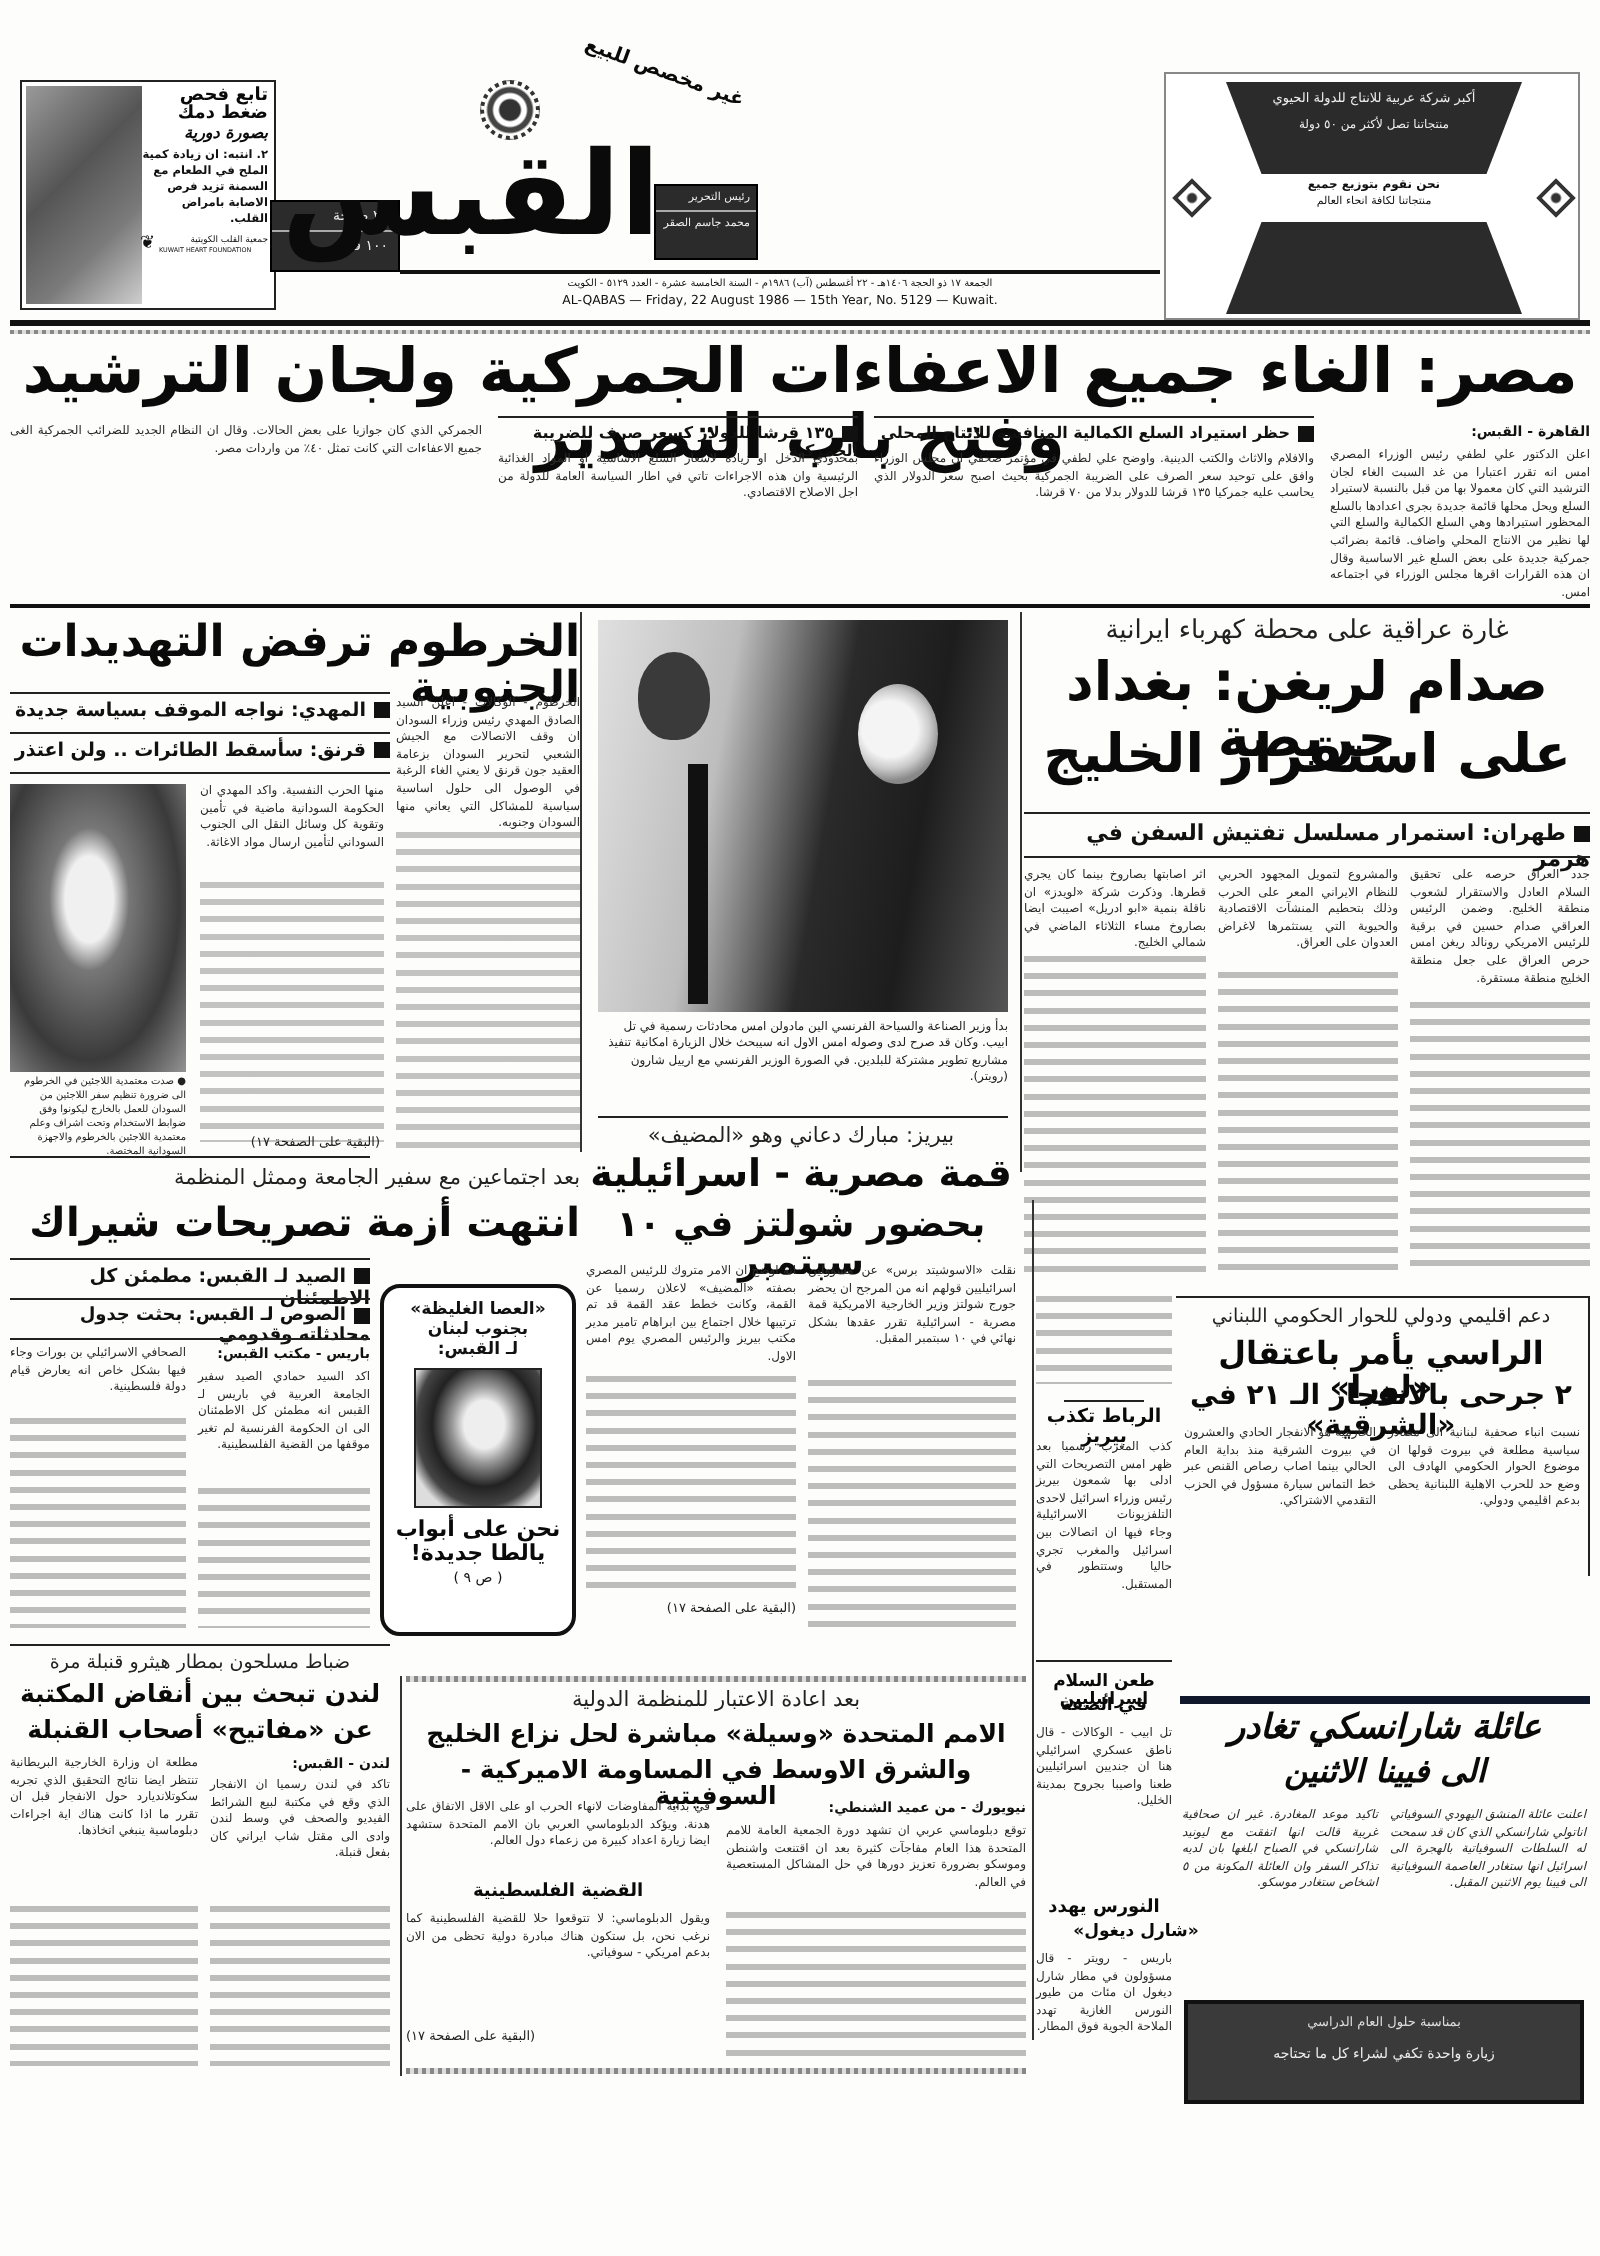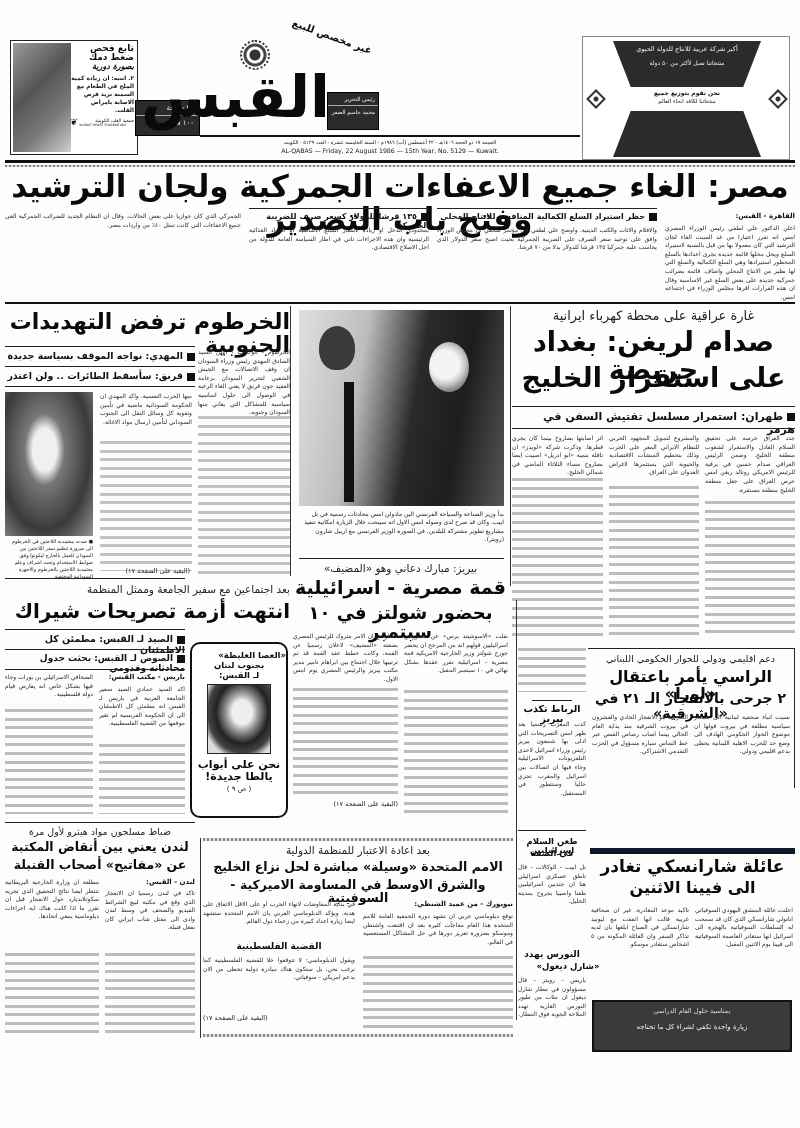--- a/index.html
+++ b/index.html
@@ -163,21 +163,21 @@
   <div class="abs rtl sub" style="left:0;top:74px;width:180px;font-size:9px;"><span class="sq"></span><span>الصوص لـ القبس: بحثت جدول محادثاته وقدومي</span></div>
   <div class="rule-h" style="left:0;top:90px;width:180px;"></div>
   <div class="abs rtl" style="right:0;top:94px;width:86px;font-size:7px;font-weight:bold;">باريس - مكتب القبس:</div>
   <div class="abs rtl body" style="right:0;top:106px;width:86px;">اكد السيد حمادي الصيد سفير الجامعة العربية في باريس لـ القبس انه مطمئن كل الاطمئنان الى ان الحكومة الفرنسية لم تغير موقفها من القضية الفلسطينية.</div>
   <div class="text-lines" style="right:0;top:165px;width:86px;height:70px;opacity:0.55;"></div>
   <div class="abs rtl body" style="right:92px;top:94px;width:88px;">الصحافي الاسرائيلي بن بورات وجاء فيها بشكل خاص انه يعارض قيام دولة فلسطينية.</div>
   <div class="text-lines" style="right:92px;top:130px;width:88px;height:105px;opacity:0.55;"></div>
 </div>
 
 <div class="abs rtl" style="left:190px;top:642px;width:98px;height:176px;border:2px solid #111;border-radius:10px;background:#fff;">
-  <div style="font-size:8.5px;font-weight:bold;margin-top:6px;">«العصا الغليظة»</div>
+  <div style="text-align:center;font-size:8.5px;font-weight:bold;margin-top:6px;">«العصا الغليظة»</div>
   <div style="text-align:center;font-size:8.5px;font-weight:bold;">بجنوب لبنان</div>
   <div style="text-align:center;font-size:8.5px;font-weight:bold;">لـ القبس:</div>
   <div style="margin:4px auto 0;width:64px;height:70px;border:1px solid #222;background:radial-gradient(ellipse at 55% 40%,#eee 0 10px,#999 16px,#222 26px,#444 34px,#ddd 40px);"></div>
   <div class="hl" style="text-align:center;font-size:11px;margin-top:5px;">نحن على أبواب</div>
   <div class="hl" style="text-align:center;font-size:11px;">يالطا جديدة!</div>
   <div style="text-align:center;font-size:7px;margin-top:3px;">( ص ٩ )</div>
 </div>
 
 <div class="abs" style="left:588px;top:648px;width:207px;height:140px;border-top:1px solid #222;border-right:1px solid #222;">
   <div class="abs rtl kicker" style="left:0;top:4px;width:205px;font-size:9.5px;text-align:center;">دعم اقليمي ودولي للحوار الحكومي اللبناني</div>
@@ -200,35 +200,35 @@
   <div class="abs rtl hl" style="left:0;top:18px;width:68px;font-size:8.5px;text-align:center;">في الضفة</div>
   <div class="abs rtl body" style="right:0;top:32px;width:68px;">تل ابيب - الوكالات - قال ناطق عسكري اسرائيلي هنا ان جنديين اسرائيليين طعنا واصيبا بجروح بمدينة الخليل.</div>
 </div>
 
 <div class="abs" style="left:518px;top:950px;width:68px;height:90px;">
   <div class="abs rtl hl" style="left:0;top:0;width:68px;font-size:9px;text-align:center;">النورس يهدد</div>
   <div class="abs rtl hl" style="left:16px;top:12px;width:68px;font-size:8.5px;text-align:center;">«شارل ديغول»</div>
   <div class="abs rtl body" style="right:0;top:26px;width:68px;">باريس - رويتر - قال مسؤولون في مطار شارل ديغول ان مئات من طيور النورس الغازية تهدد الملاحة الجوية فوق المطار.</div>
 </div>
 
-<div class="abs" style="left:590px;top:848px;width:205px;height:120px;border-top:6px solid #0f172a;">
+<div class="abs" style="left:590px;top:848px;width:205px;height:120px;border-top:4px solid #0f172a;font-style:italic;">
   <div class="abs rtl hl" style="left:0;top:4px;width:205px;font-size:17px;text-align:center;">عائلة شارانسكي تغادر</div>
   <div class="abs rtl hl" style="left:0;top:26px;width:205px;font-size:16px;text-align:center;">الى فيينا الاثنين</div>
   <div class="abs rtl body" style="right:2px;top:52px;width:98px;">اعلنت عائلة المنشق اليهودي السوفياتي اناتولي شارانسكي الذي كان قد سمحت له السلطات السوفياتية بالهجرة الى اسرائيل انها ستغادر العاصمة السوفياتية الى فيينا يوم الاثنين المقبل.</div>
   <div class="abs rtl body" style="right:106px;top:52px;width:98px;">تاكيد موعد المغادرة. غير ان صحافية غربية قالت انها اتفقت مع ليونيد شارانسكي في الصباح ابلغها بان لديه تذاكر السفر وان العائلة المكونة من ٥ اشخاص ستغادر موسكو.</div>
 </div>
 
 <div class="abs rtl boxdark" style="left:592px;top:1000px;width:200px;height:52px;border:2px solid #111;background:#3a3a3a;">
   <div style="text-align:center;font-size:6.5px;margin-top:5px;color:#ddd;">بمناسبة حلول العام الدراسي</div>
   <div style="text-align:center;font-size:7px;margin-top:8px;color:#eee;">زيارة واحدة تكفي لشراء كل ما تحتاجه</div>
 </div>
 
 <div class="abs" style="left:5px;top:822px;width:190px;height:220px;border-top:1px solid #222;">
-  <div class="abs rtl kicker" style="left:0;top:3px;width:190px;font-size:9.5px;text-align:center;">ضباط مسلحون مواد هيثرو لأول مرة</div>
-  <div class="abs rtl hl" style="left:0;top:17px;width:190px;font-size:12.5px;text-align:center;">لندن يعني بين أنقاض المكتبة</div>
+  <div class="abs rtl kicker" style="left:0;top:3px;width:190px;font-size:9.5px;text-align:center;">ضباط مسلحون بمطار هيثرو قنبلة مرة</div>
+  <div class="abs rtl hl" style="left:0;top:17px;width:190px;font-size:12.5px;text-align:center;">لندن تبحث بين أنقاض المكتبة</div>
   <div class="abs rtl hl" style="left:0;top:35px;width:190px;font-size:12.5px;text-align:center;">عن «مفاتيح» أصحاب القنبلة</div>
   <div class="abs rtl" style="right:0;top:55px;width:90px;font-size:7px;font-weight:bold;">لندن - القبس:</div>
   <div class="abs rtl body" style="right:0;top:66px;width:90px;">تاكد في لندن رسميا ان الانفجار الذي وقع في مكتبة لبيع الشرائط الفيديو والصحف في وسط لندن وادى الى مقتل شاب ايراني كان بفعل قنبلة.</div>
   <div class="text-lines" style="right:0;top:130px;width:90px;height:80px;opacity:0.55;"></div>
   <div class="abs rtl body" style="right:96px;top:55px;width:94px;">مطلعة ان وزارة الخارجية البريطانية تنتظر ايضا نتائج التحقيق الذي تجريه سكوتلانديارد حول الانفجار قبل ان تقرر ما اذا كانت هناك اية اجراءات دبلوماسية ينبغي اتخاذها.</div>
   <div class="text-lines" style="right:96px;top:130px;width:94px;height:80px;opacity:0.55;"></div>
 </div>
 <div class="rule-v" style="left:200px;top:838px;height:200px;"></div>
 
 <div class="abs" style="left:203px;top:838px;width:310px;height:200px;">

